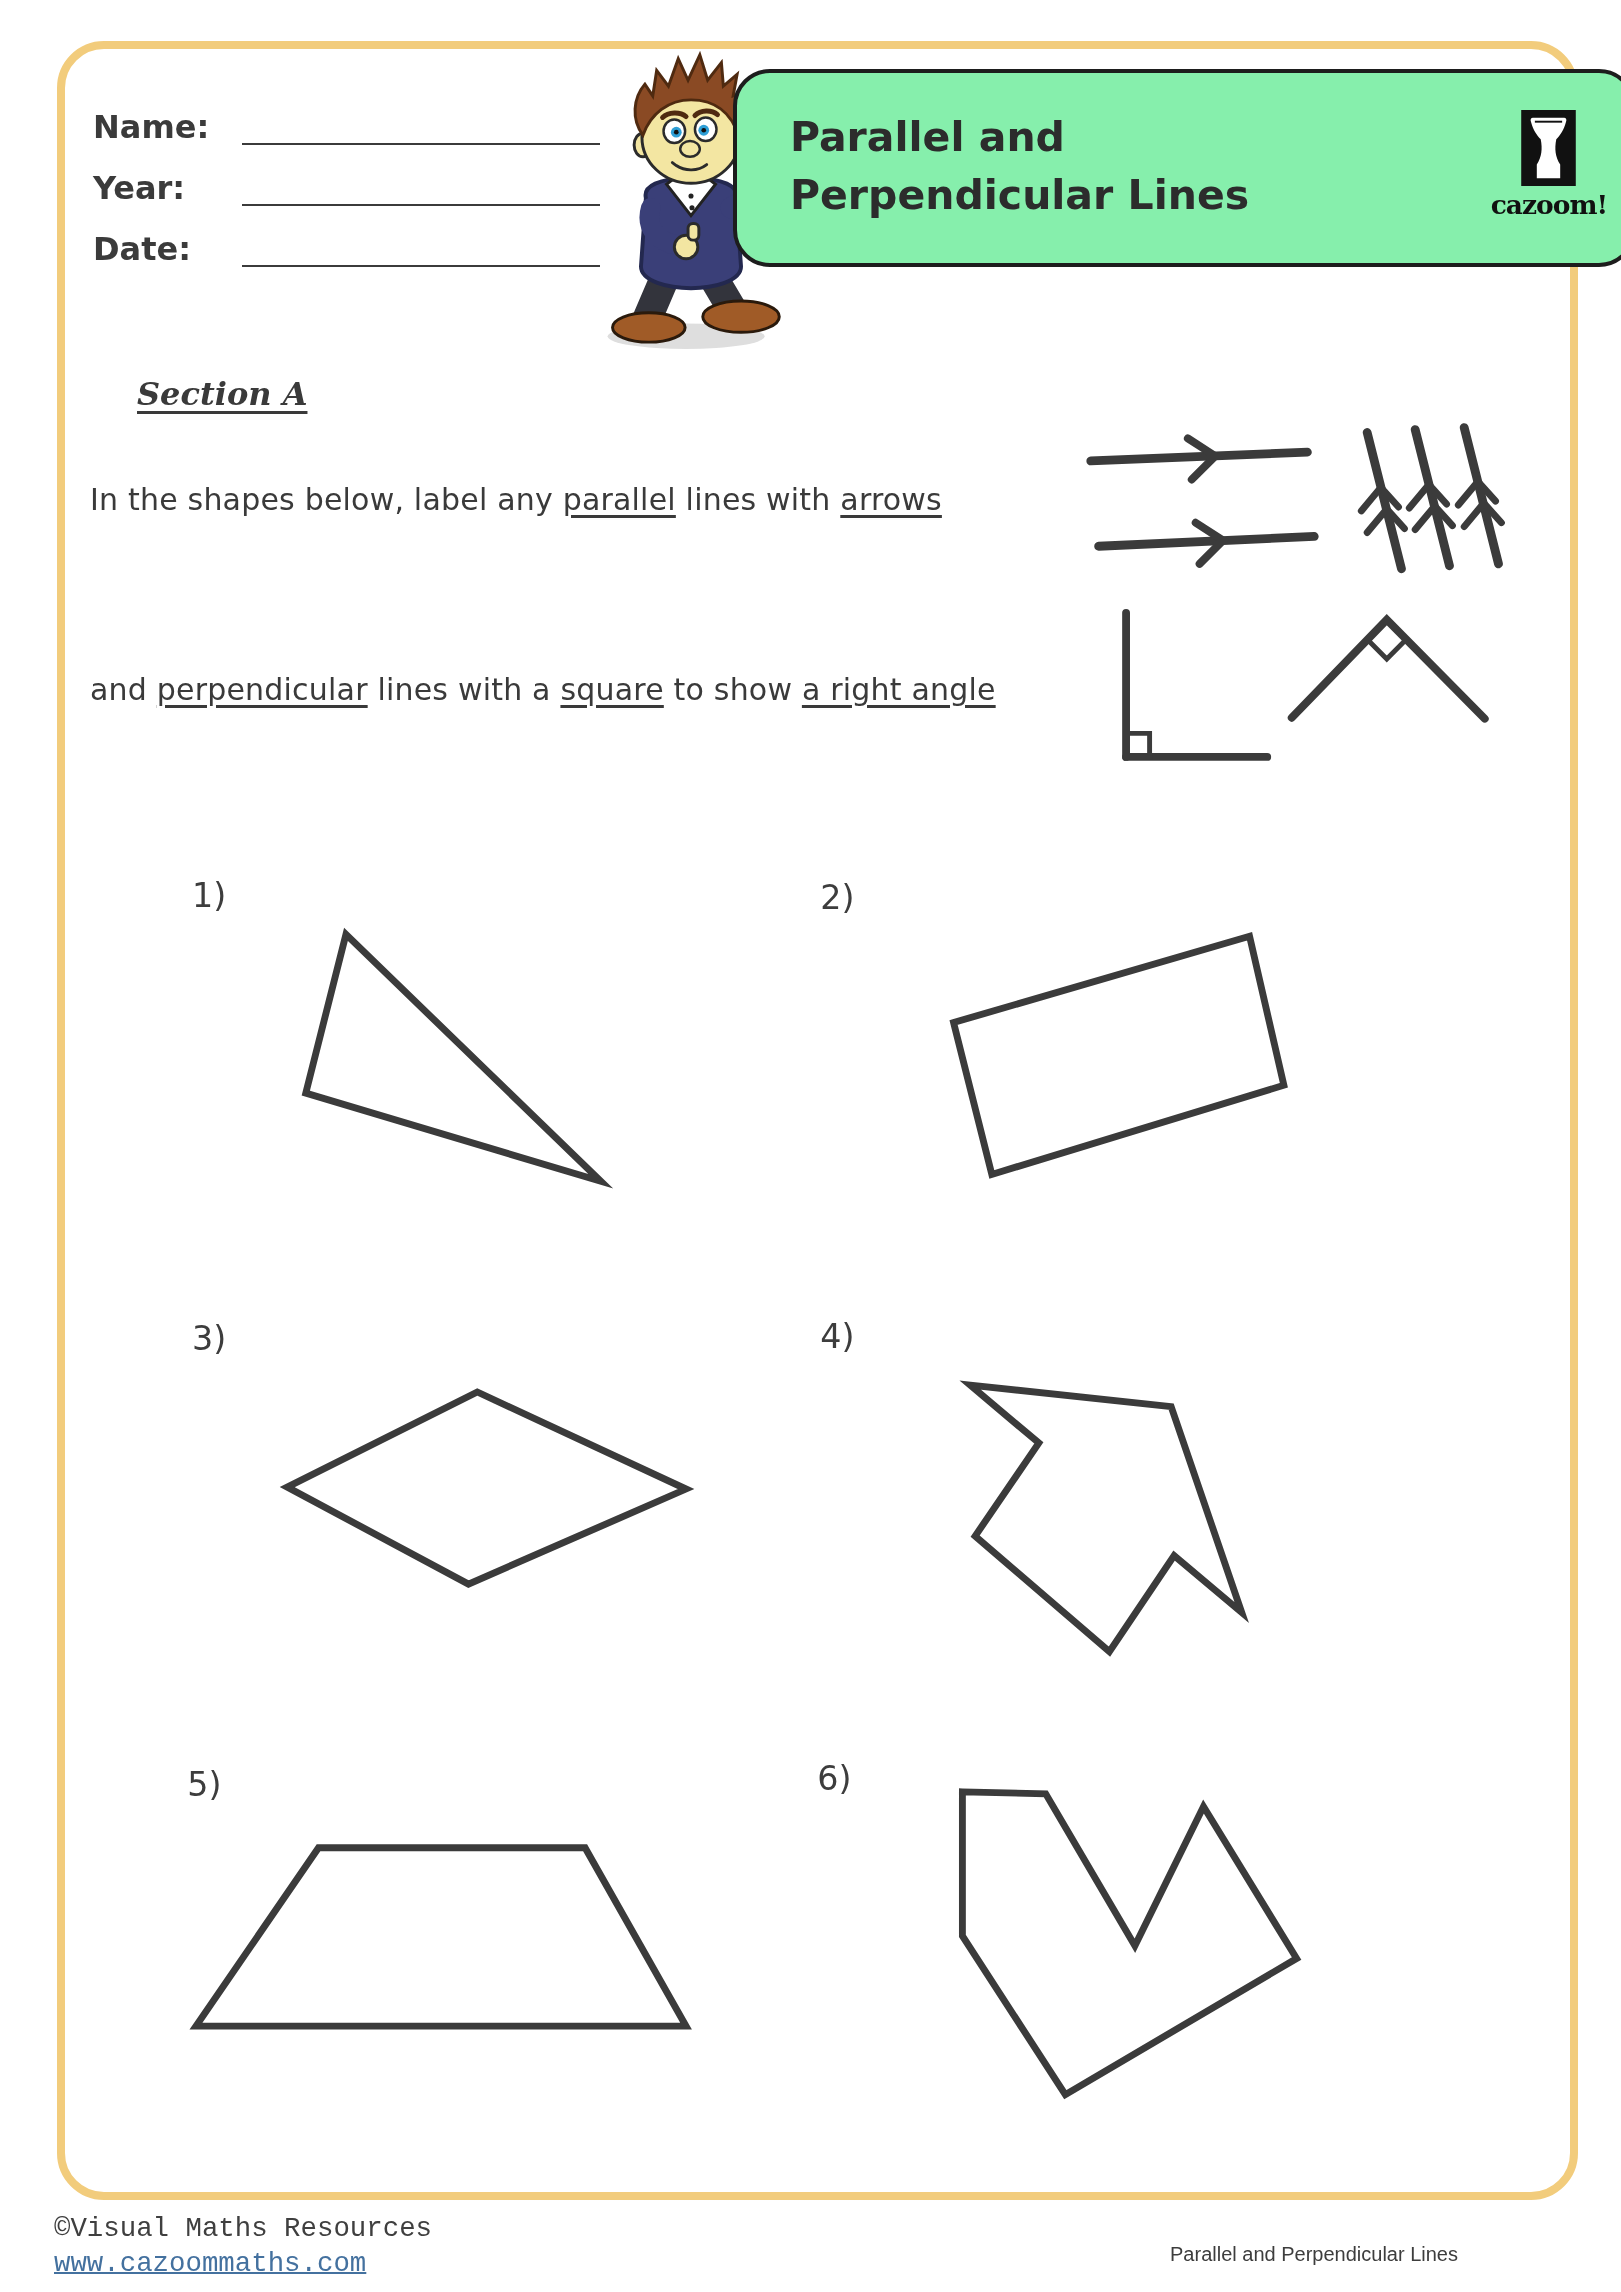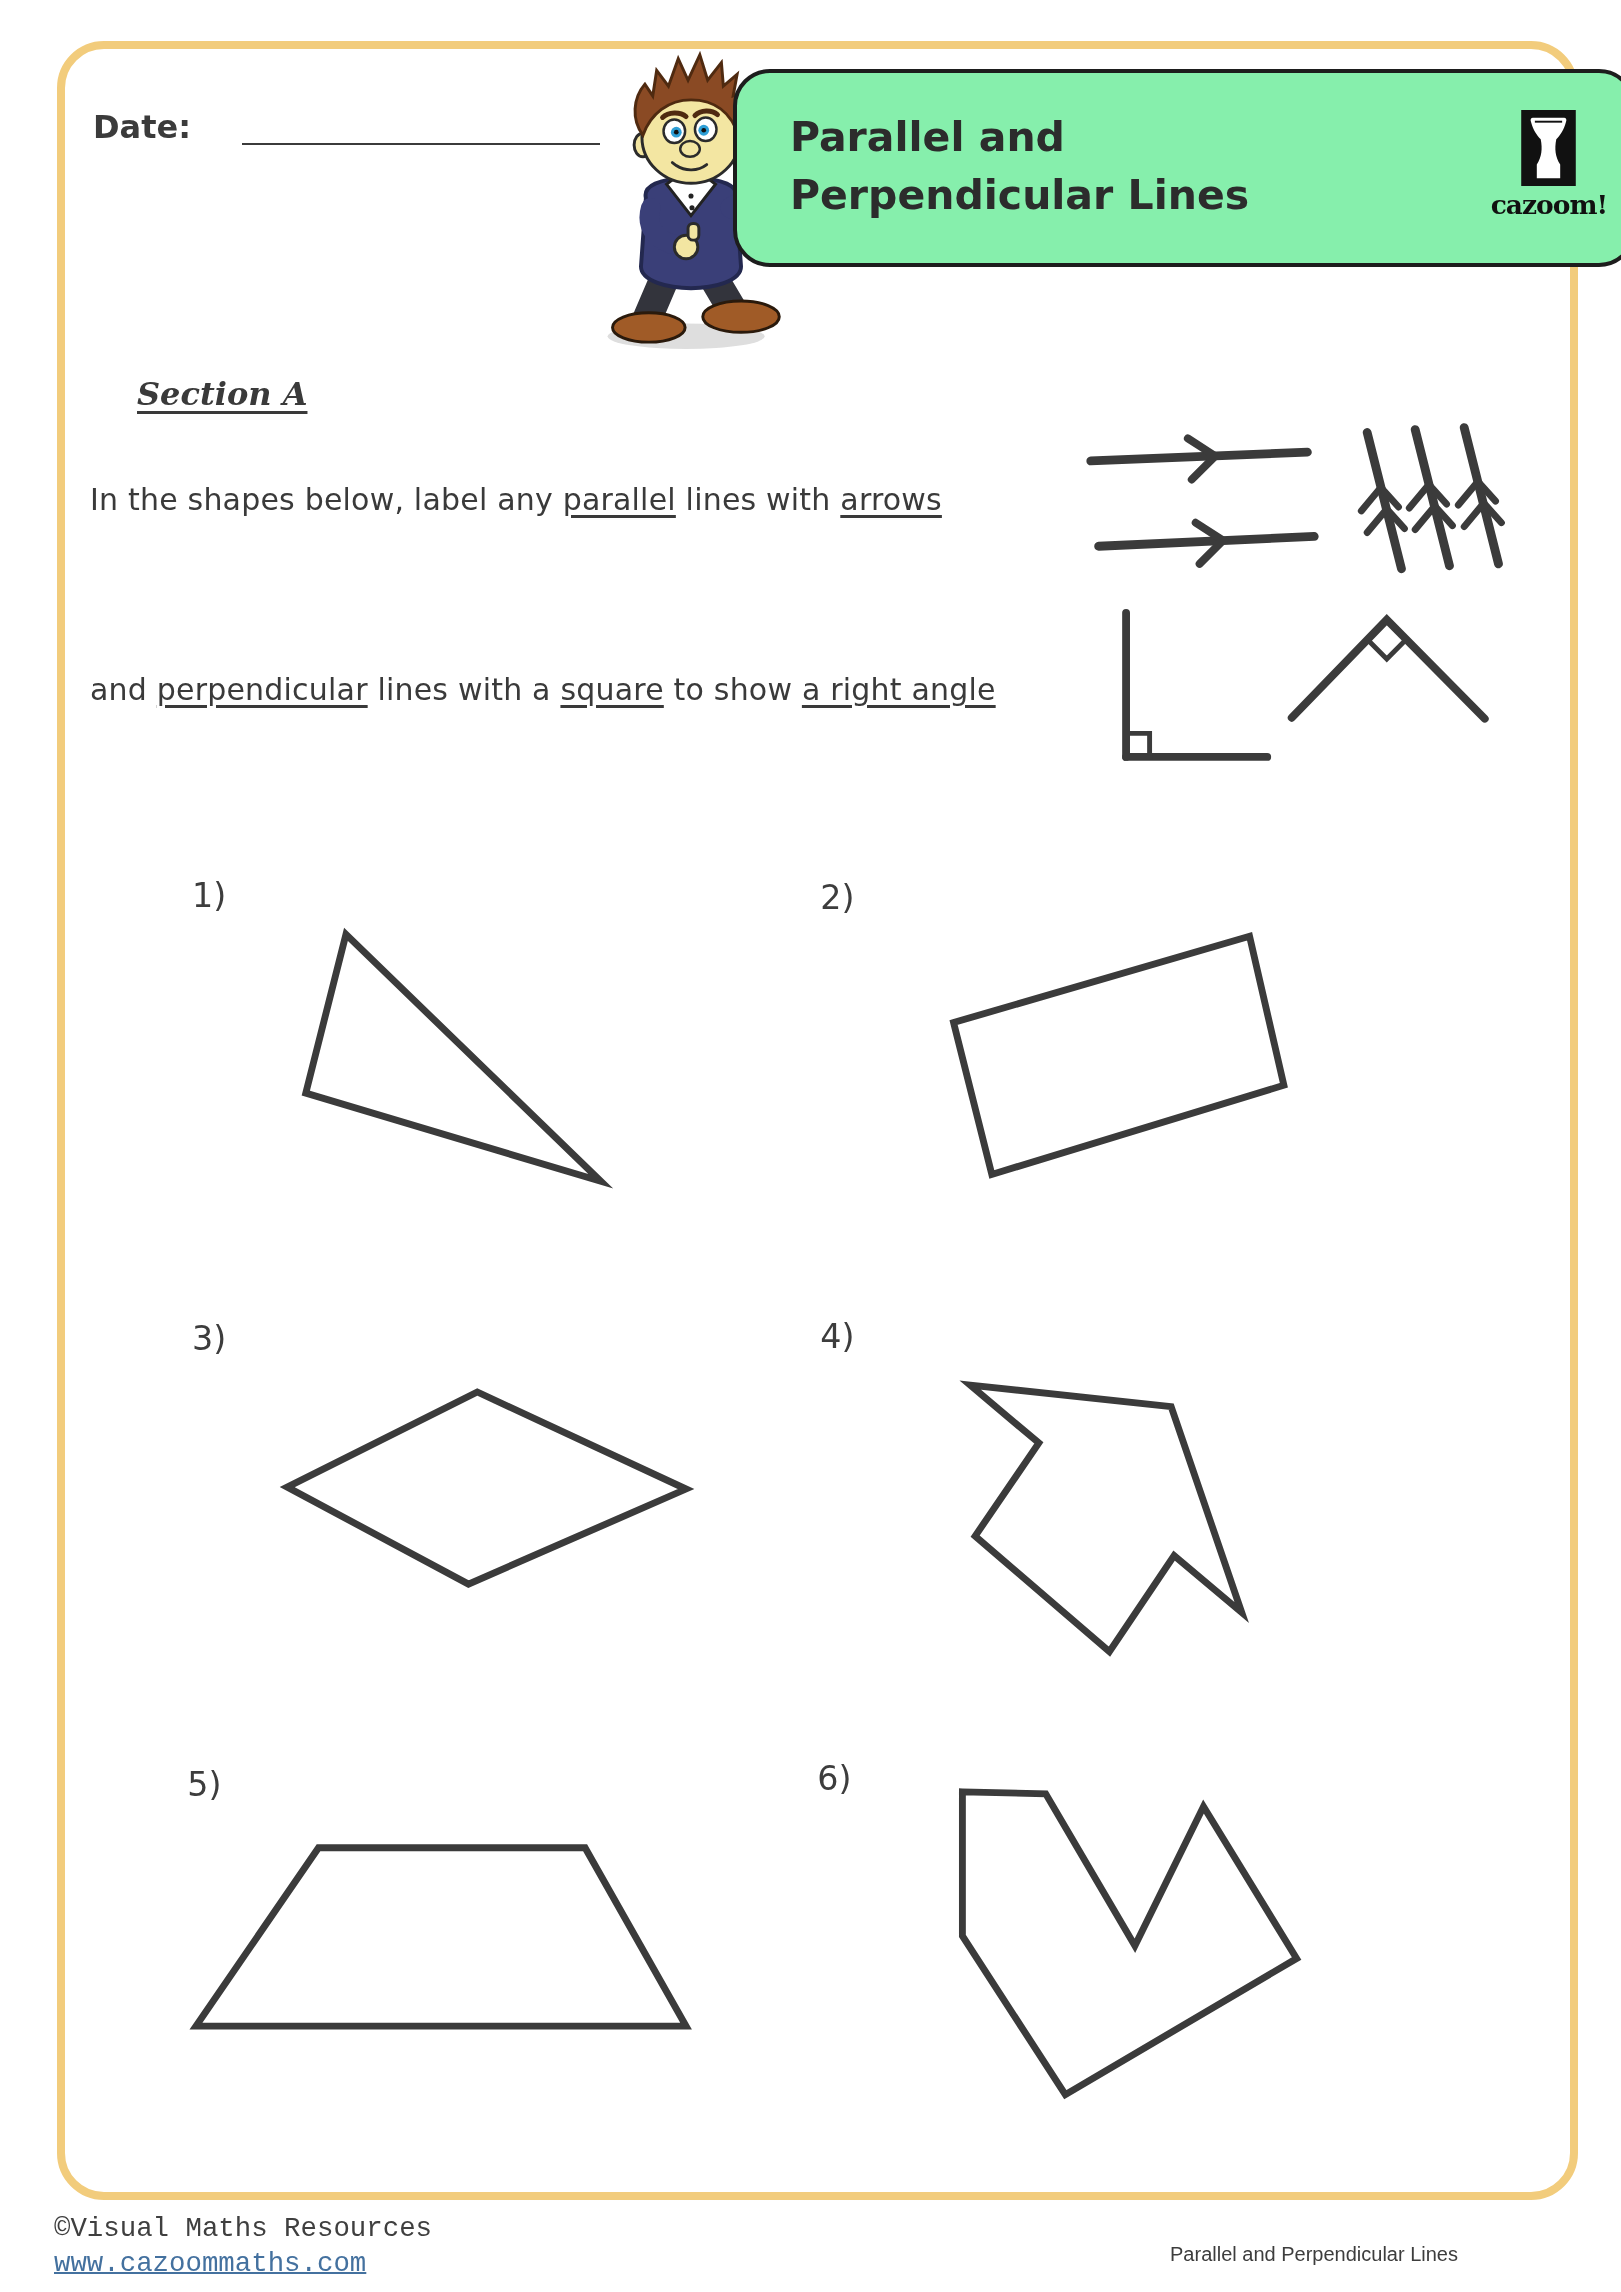--- a/index.html
+++ b/index.html
@@ -44,20 +44,28 @@
   .footer-right{position:absolute;right:163px;top:2243px;font-family:"Liberation Sans",sans-serif;font-size:20px;color:#3d3d3d;}
 </style>
 </head>
 <body>
 
 <div>
 
   <div class="page-border"></div>
 
   <div class="fields">
+    <div class="field-row">
+      <span class="field-label">Name:</span>
+      <span class="field-line"></span>
+    </div>
+    <div class="field-row">
+      <span class="field-label">Year:</span>
+      <span class="field-line"></span>
+    </div>
     <div class="field-row">
       <span class="field-label">Date:</span>
       <span class="field-line"></span>
     </div>
   </div>
 
   <svg viewBox="0 0 218 315" style="position:absolute;left:584px;top:41px;width:214px;height:309px">
     <ellipse cx="104" cy="301" rx="80" ry="13" fill="#c8c8c8" opacity="0.6"></ellipse>
     <path d="M88,228 L64,284" stroke="#33343c" stroke-width="30" stroke-linecap="round" fill="none"></path>
     <path d="M124,228 L150,272" stroke="#33343c" stroke-width="30" stroke-linecap="round" fill="none"></path>

